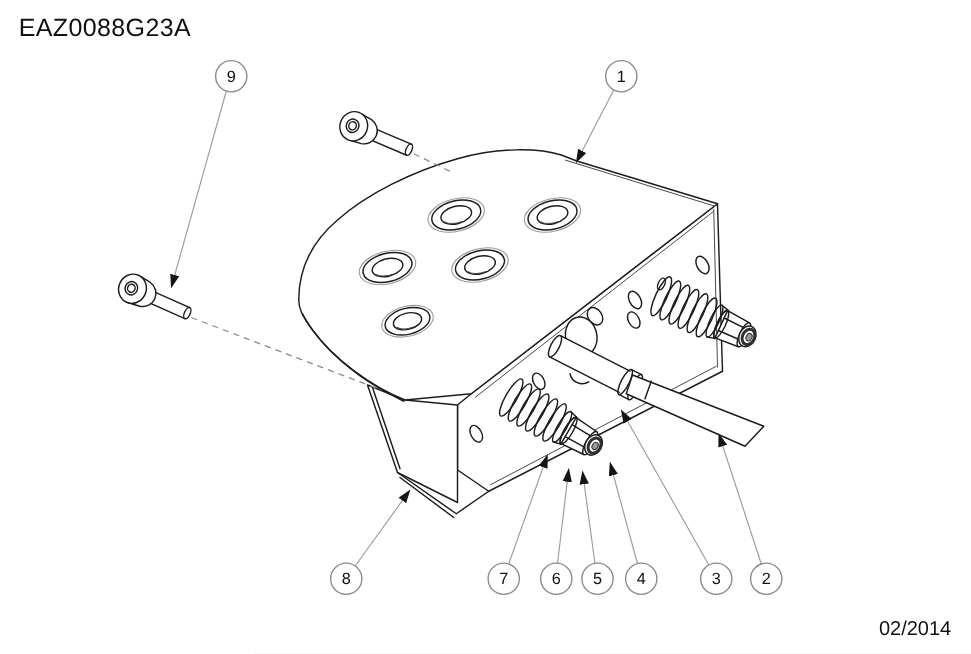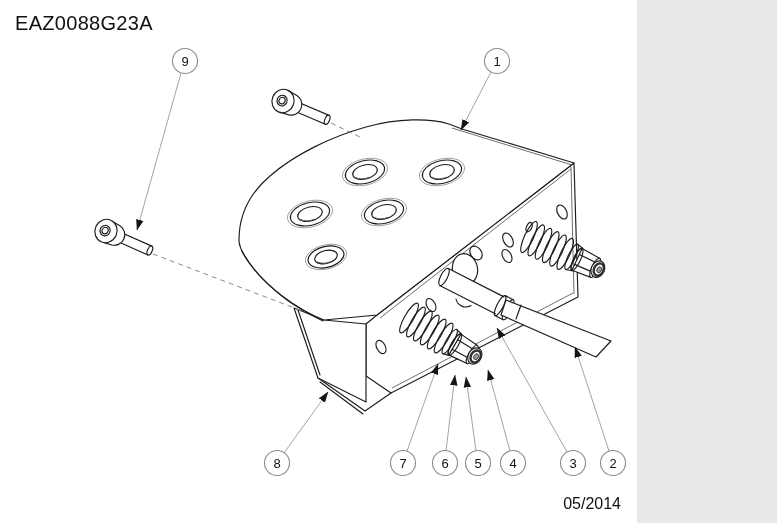--- a/index.html
+++ b/index.html
@@ -1,37 +1,37 @@
 <!DOCTYPE html>
 <html><head>
 <meta charset="utf-8">
 <style>
   html,body{margin:0;padding:0;background:#e8e8e8;}
-  .page{position:relative;width:637px;height:523px;background:#ffffff;overflow:hidden;
+  .page{position:relative;width:777px;height:523px;background:#ffffff;overflow:hidden;
         font-family:"Liberation Sans",sans-serif;}
   .part-number{position:absolute;left:15px;top:12px;font-size:20px;color:#111;
         letter-spacing:.3px;}
   .rev-date{position:absolute;right:16px;bottom:10px;font-size:16px;color:#111;}
   svg{position:absolute;left:0;top:0;}
   .k{stroke:#1c1c1c;stroke-width:1.15;fill:none;stroke-linecap:round;}
   .kf{fill:#ffffff;stroke:#1c1c1c;stroke-width:1.15;stroke-linejoin:round;}
   .thin{stroke:#4a4a4a;stroke-width:.8;fill:none;}
   .faint{stroke:#9c9c9c;stroke-width:.9;fill:none;}
   .dash{stroke:#8a8a8a;stroke-width:1;stroke-dasharray:5 4;fill:none;}
   .ldr{stroke:#9a9a9a;stroke-width:.9;fill:none;}
   .bln{fill:#ffffff;stroke:#8c8c8c;stroke-width:1.1;}
   .num{font:13px "Liberation Sans",sans-serif;fill:#111;text-anchor:middle;}
 </style>
 </head>
 <body>
 
 <div class="page">
 
   <div class="part-number">EAZ0088G23A</div>
-  <div class="rev-date">05/2014</div>
+  <div class="rev-date">02/2014</div>
 
   <svg width="777" height="523" viewBox="0 0 777 523">
     <defs>
       <marker id="arw" viewBox="0 0 10 8" refX="9.5" refY="4" markerWidth="11" markerHeight="8.8" orient="auto" markerUnits="userSpaceOnUse">
         <path d="M0,0.6 L10,4 L0,7.4 Z" fill="#151515"></path>
       </marker>
     </defs>
 
     <g>
       <path class="kf" d="M 377,315 L 574,163 L 578,297 L 391,393 L 366,402 L 366,324 Z"></path>

